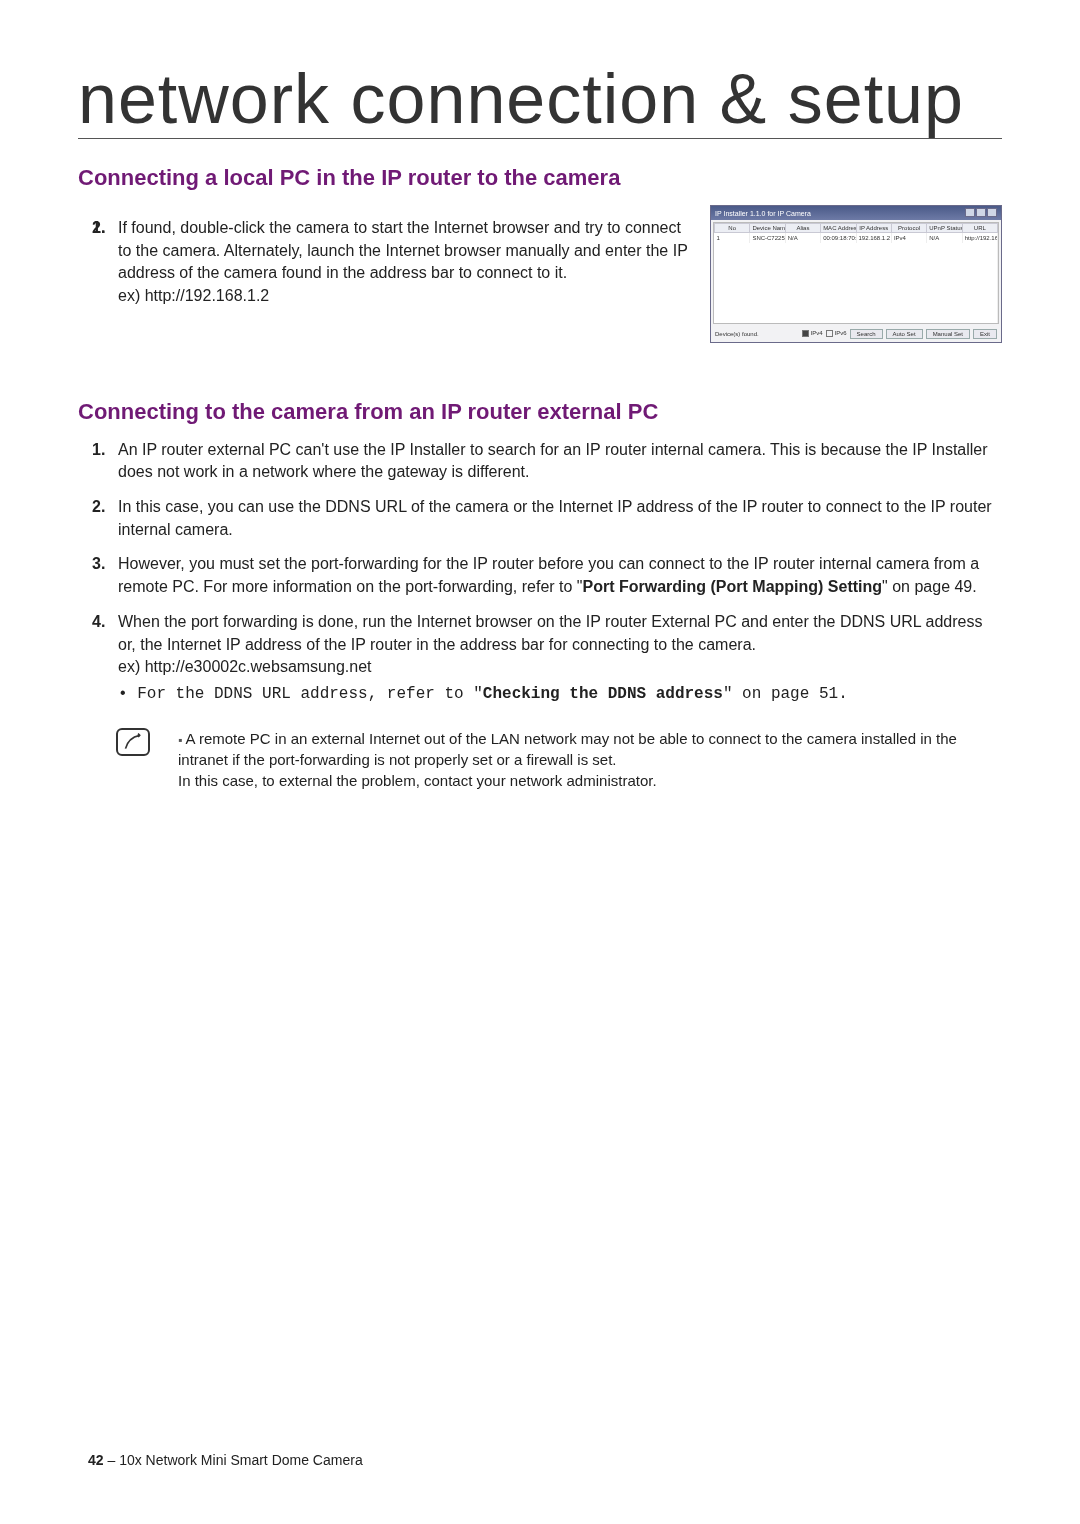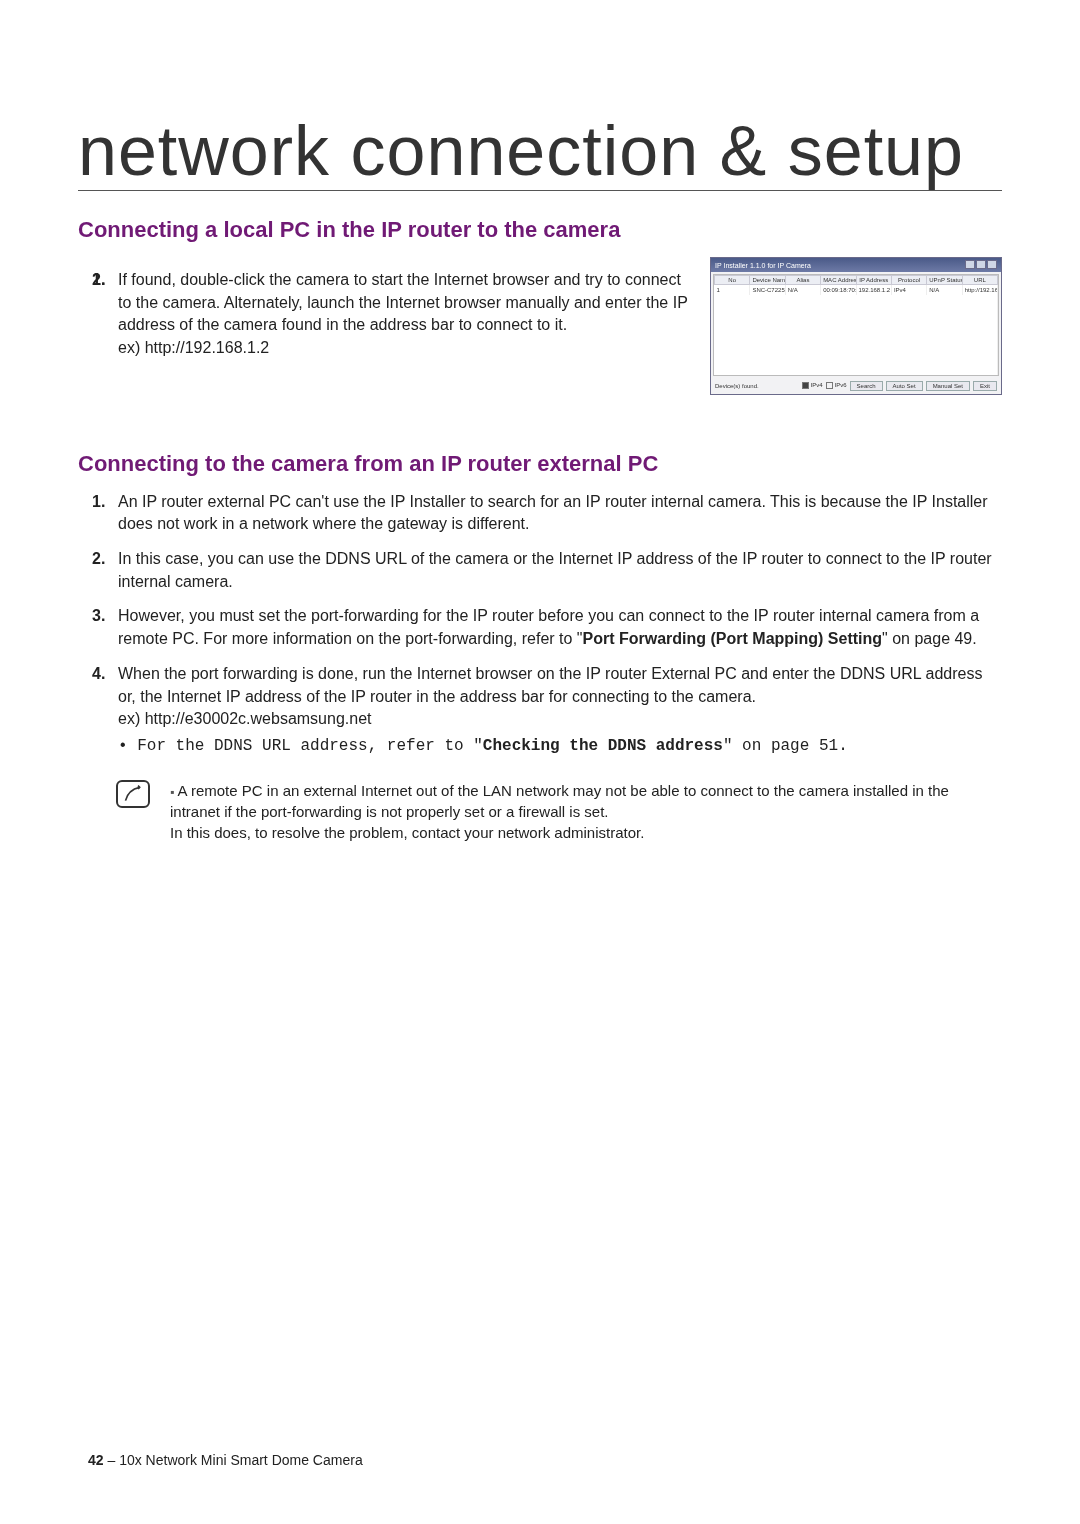--- a/index.html
+++ b/index.html
@@ -1,20 +1,20 @@
 <!DOCTYPE html>
 <html><head>
 <meta charset="utf-8">
 <style>
   * { box-sizing: border-box; margin: 0; padding: 0; }
   html, body { width: 1080px; height: 1524px; background: #fff; font-family: Arial, Helvetica, sans-serif; color: #222; }
   .page {
     width: 1080px;
     height: 1524px;
-    padding: 116px 78px 40px 78px;
+    padding: 64px 78px 40px 78px;
     position: relative;
   }
   .chapter-title {
     font-family: "Helvetica Neue", Arial, sans-serif;
     font-weight: 200;
     font-size: 70px;
     letter-spacing: 1px;
     color: #333;
     border-bottom: 1px solid #555;
     padding-bottom: 4px;
@@ -50,21 +50,21 @@
     font-weight: bold;
   }
   .bullet-sub {
     margin-top: 4px;
     font-family: Liberation Mono, monospace;
   }
   .bullet-sub::before { content: "•  "; }
   .note-row {
     display: flex;
     align-items: flex-start;
-    gap: 20px;
+    gap: 28px;
     margin-top: 22px;
     padding-left: 38px;
   }
   .note-icon {
     width: 34px; height: 28px;
     border: 2px solid #333;
     border-radius: 6px;
     display: flex; align-items: center; justify-content: center;
     flex-shrink: 0;
     padding: 2px;
@@ -255,20 +255,20 @@
 
   <div class="note-row">
     <div class="note-icon">
       <svg viewBox="0 0 24 24" fill="none" stroke="#333" stroke-width="2">
         <path d="M3 20 C5 12, 10 6, 20 4"></path>
         <path d="M18 2 L20 4 L18 6"></path>
       </svg>
     </div>
     <div class="note-text">
       <span class="blk note-leader">A remote PC in an external Internet out of the LAN network may not be able to connect to the camera installed in the intranet if the port-forwarding is not properly set or a firewall is set.</span>
-      <span class="blk">In this does, to resolve the problem, contact your network administrator.</span>
+      <span class="blk">In this case, to external the problem, contact your network administrator.</span>
     </div>
   </div>
 
   <div class="footer">
     <span class="pg">42</span><span> – </span><span>10x Network Mini Smart Dome Camera</span>
   </div>
 </div>
 
 </body></html>

